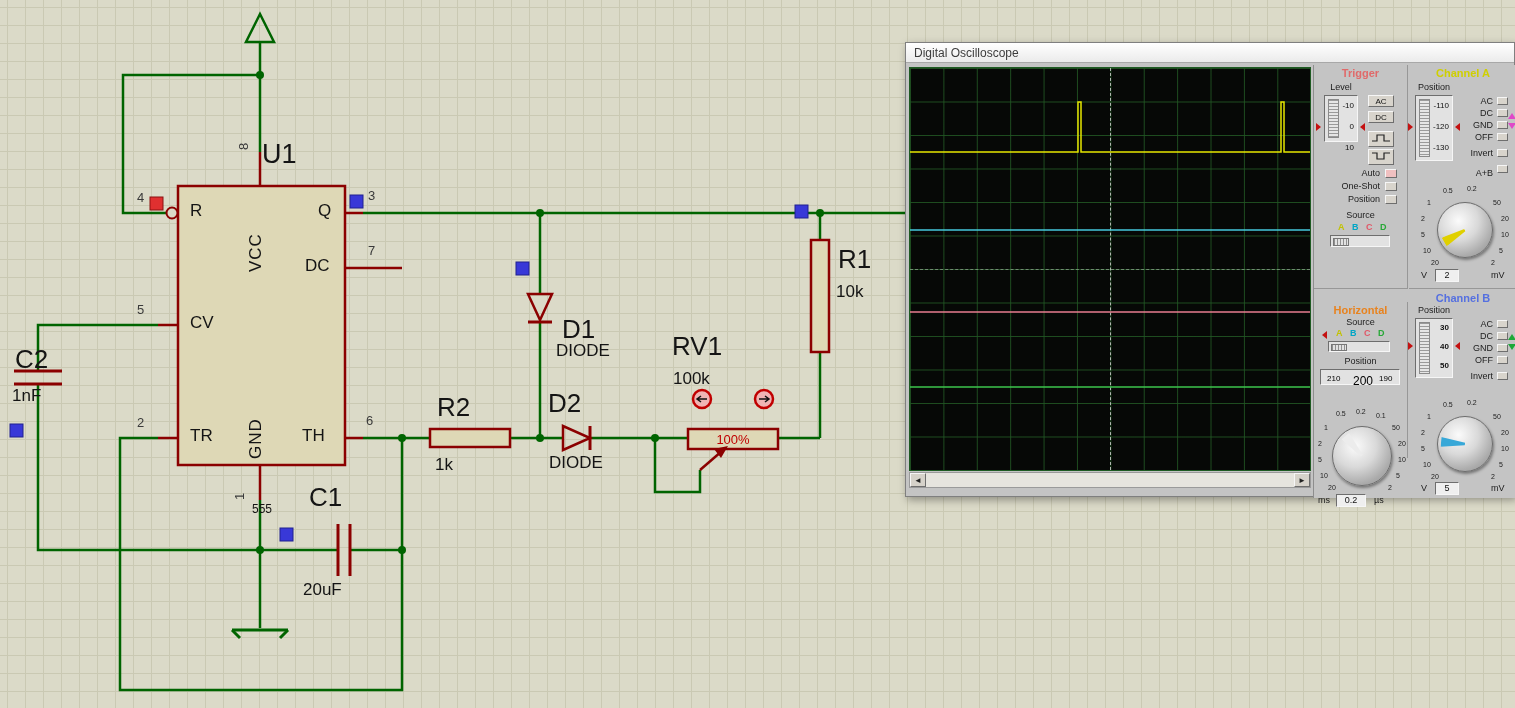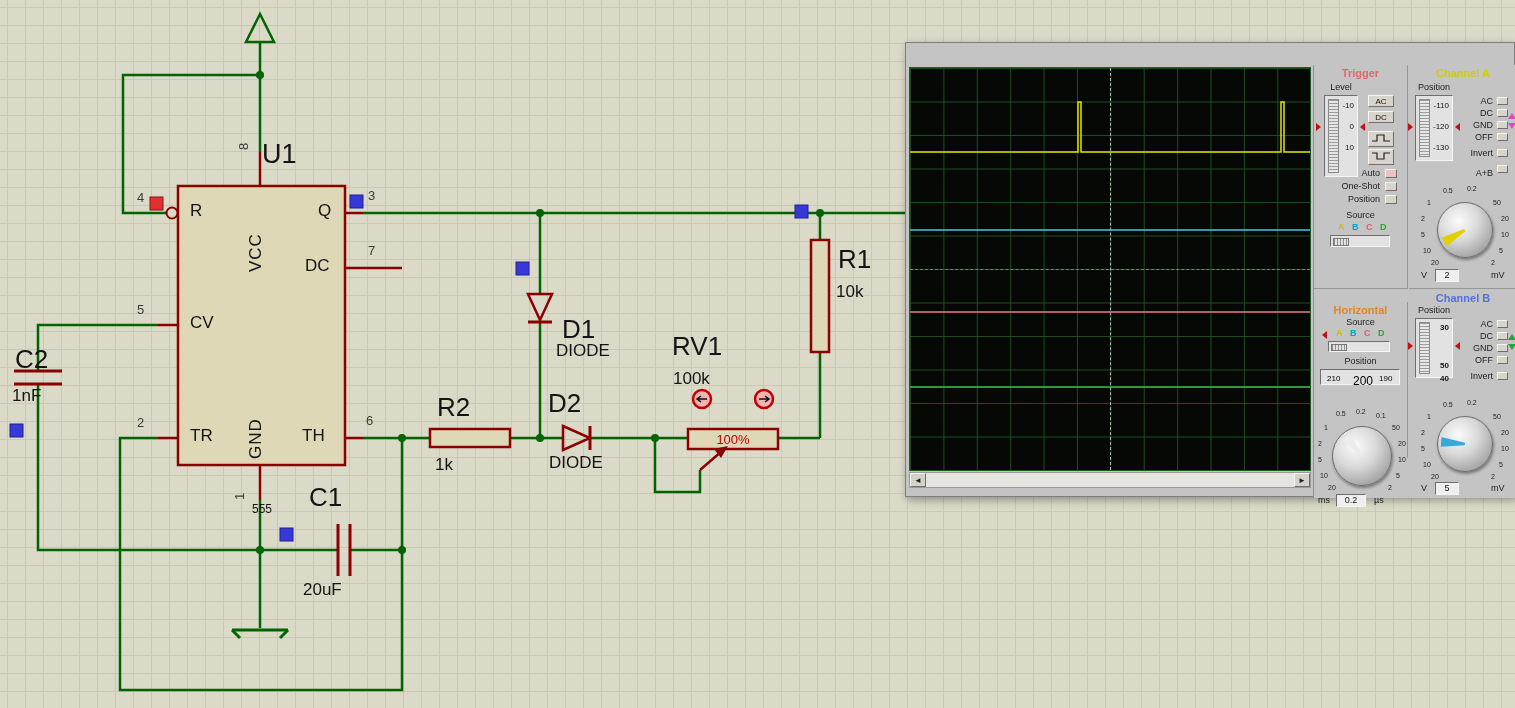--- a/index.html
+++ b/index.html
@@ -206,20 +206,23 @@
   <div class="slbl val" style="left:556px;top:342px;">DIODE</div>
   <div class="slbl ref" style="left:548px;top:390px;">D2</div>
   <div class="slbl val" style="left:549px;top:454px;">DIODE</div>
   <div class="slbl ref" style="left:672px;top:333px;">RV1</div>
   <div class="slbl val" style="left:673px;top:370px;">100k</div>
   <div class="slbl pct" style="left:688px;top:433px;width:90px;">100%</div>
   <div class="slbl ref" style="left:838px;top:246px;">R1</div>
   <div class="slbl val" style="left:836px;top:283px;">10k</div>
 
   <div class="osc">
+    <div class="osc-title">
+      <span>Digital Oscilloscope</span>
+    </div>
 
     <div class="scr">
       <div class="cline-v"></div>
       <div class="cline-h"></div>
       <svg width="400" height="402" style="position:absolute;left:0;top:0;">
         <polyline points="0,84 168,84 168,34 171,34 171,84 371,84 371,34 374,34 374,84 402,84" fill="none" stroke="#e6e600" stroke-width="1.5"></polyline>
         <line x1="0" y1="162" x2="402" y2="162" stroke="#46c8dc" stroke-width="1.5"></line>
         <line x1="0" y1="244" x2="402" y2="244" stroke="#e87c90" stroke-width="1.5"></line>
         <line x1="0" y1="319" x2="402" y2="319" stroke="#3cc44c" stroke-width="1.5"></line>
       </svg>
@@ -232,21 +235,21 @@
       <div class="sb-btn" style="right:0;">
         <span>►</span>
       </div>
     </div>
 
     <div class="panel">
 
       <div class="sec sec-trig">
         <div class="sec-title" style="color:#e06a6a;">Trigger</div>
         <div class="abs small" style="left:6px;top:18px;width:42px;text-align:center;">Level</div>
-        <div class="sbox" style="left:10px;top:30px;width:34px;height:82px;">
+        <div class="sbox" style="left:10px;top:30px;width:34px;height:47px;">
           <div class="groove"></div>
           <span class="sval" style="top:6px;">-10</span>
           <span class="sval" style="top:27px;">0</span>
           <span class="sval" style="top:48px;">10</span>
         </div>
         <div class="tri tri-r" style="left:2px;top:58px;"></div>
         <div class="tri tri-l" style="left:46px;top:58px;"></div>
         <div class="mbtn" style="left:54px;top:30px;width:26px;height:12px;line-height:11px;">
           <span>AC</span>
         </div>
@@ -367,21 +370,21 @@
         </div>
         <span class="abs small" style="left:60px;top:194px;">µs</span>
       </div>
 
       <div class="sec sec-chb">
         <div class="sec-title" style="color:#5570e0;">Channel B</div>
         <div class="abs small" style="left:2px;top:16px;width:46px;text-align:center;">Position</div>
         <div class="sbox" style="left:6px;top:28px;width:38px;height:60px;font-weight:bold;">
           <div class="groove"></div>
           <span class="sval" style="top:5px;">30</span>
-          <span class="sval" style="top:24px;margin-top:32px;">40</span>
+          <span class="sval" style="top:24px;">40</span>
           <span class="sval" style="top:43px;">50</span>
         </div>
         <div class="tri tri-r" style="left:-1px;top:52px;"></div>
         <div class="tri tri-l" style="left:46px;top:52px;"></div>
         <div class="tri tri-up-g" style="left:99px;top:44px;"></div>
         <div class="tri tri-dn-g" style="left:99px;top:54px;"></div>
 
         <span class="abs small" style="left:44px;top:30px;width:40px;text-align:right;">AC</span>
         <div class="mbtn" style="left:88px;top:30px;width:11px;height:8px;"></div>
         <span class="abs small" style="left:44px;top:42px;width:40px;text-align:right;">DC</span>

